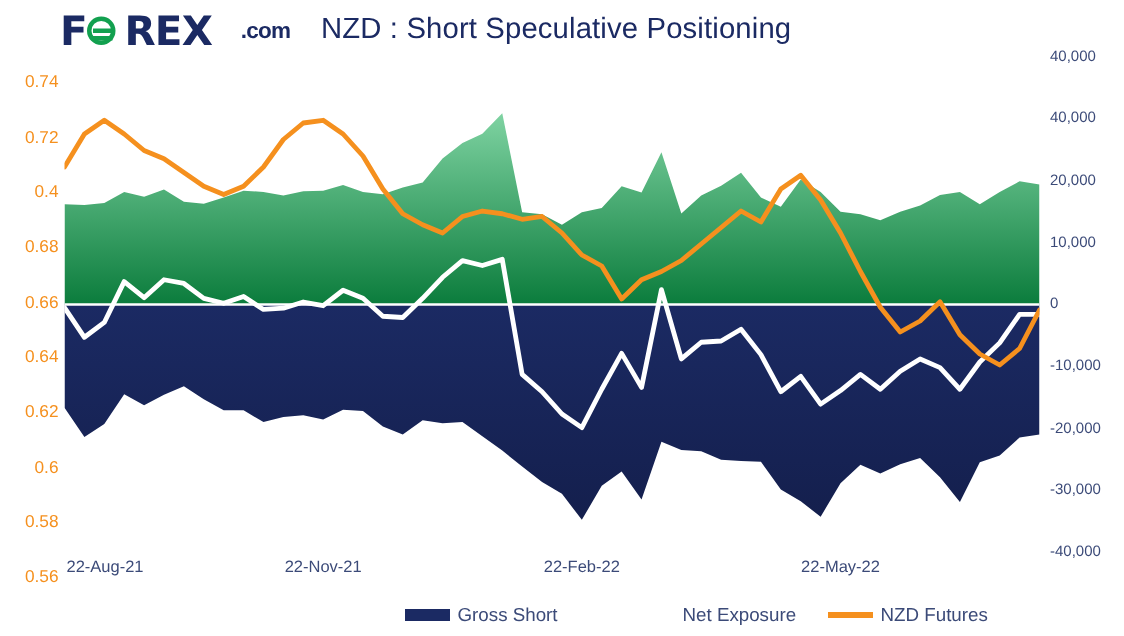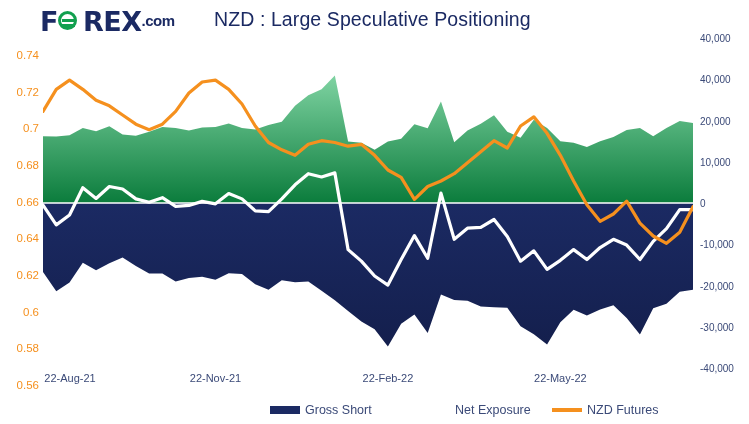--- a/index.html
+++ b/index.html
@@ -14,21 +14,21 @@
   
   .header{position:absolute;left:0;top:0;width:749px;height:42px;}
   .logo{position:absolute;left:40px;top:8px;height:26px;display:flex;align-items:center;
         font-weight:bold;letter-spacing:-0.5px;}
   .logo-f{font-size:27px;color:#1b2a63;font-family:"DejaVu Sans",sans-serif;font-weight:bold;}
   .logo-o{position:relative;display:inline-block;width:25px;height:25px;}
   .logo-o .ring{position:absolute;left:0;top:2px;width:19px;height:19px;border:3.4px solid #12a04f;border-radius:50%;box-sizing:border-box;}
   .logo-o .bar{position:absolute;left:4px;top:10.5px;width:13px;height:3px;background:#12a04f;}
   .logo-o .bar2{position:absolute;left:4px;top:15px;width:13px;height:3px;background:#12a04f;}
   .logo-rex{font-size:27px;color:#1b2a63;font-family:"DejaVu Sans",sans-serif;font-weight:bold;}
-  .logo-dotcom{font-size:15px;color:#1b2a63;font-weight:bold;margin-left:0;padding-bottom:2px;}
+  .logo-dotcom{font-size:15px;color:#1b2a63;font-weight:bold;margin-left:19px;padding-bottom:2px;}
   .chart-title{position:absolute;left:214px;top:8px;font-size:19.5px;color:#1b2a63;
                letter-spacing:0.1px;white-space:nowrap;}
 
   
   .y-left-label{position:absolute;right:0;transform:translateY(-50%);
         font-size:11.5px;color:#f5901e;text-align:right;white-space:nowrap;}
   .y-right-label{position:absolute;left:0;transform:translateY(-50%);
         font-size:10px;color:#3b4a78;text-align:left;white-space:nowrap;}
   .x-label{position:absolute;top:372px;transform:translateX(-50%);
         font-size:11px;color:#3b4a78;white-space:nowrap;}
@@ -55,27 +55,27 @@
     <div class="logo">
       <span class="logo-f">F</span>
       <span class="logo-o">
         <span class="ring"></span>
           <span class="bar"></span>
           <span class="bar2"></span>
       </span>
       <span class="logo-rex">REX</span>
       <span class="logo-dotcom">.com</span>
     </div>
-    <div class="chart-title">NZD : Large Speculative Positioning</div>
+    <div class="chart-title">NZD : Short Speculative Positioning</div>
   </div>
 
   <div id="y-left-axis">
       <div class="y-left-label" style="top: 38px;">0.74</div>
       <div class="y-left-label" style="top: 74.6667px;">0.72</div>
-      <div class="y-left-label" style="top: 111.333px;">0.7</div>
+      <div class="y-left-label" style="top: 111.333px;">0.4</div>
       <div class="y-left-label" style="top: 148px;">0.68</div>
       <div class="y-left-label" style="top: 184.667px;">0.66</div>
       <div class="y-left-label" style="top: 221.333px;">0.64</div>
       <div class="y-left-label" style="top: 258px;">0.62</div>
       <div class="y-left-label" style="top: 294.667px;">0.6</div>
       <div class="y-left-label" style="top: 331.333px;">0.58</div>
       <div class="y-left-label" style="top: 368px;">0.56</div>
     </div>
   <div id="y-right-axis">
       <div class="y-right-label" style="top: 38px;">40,000</div>

